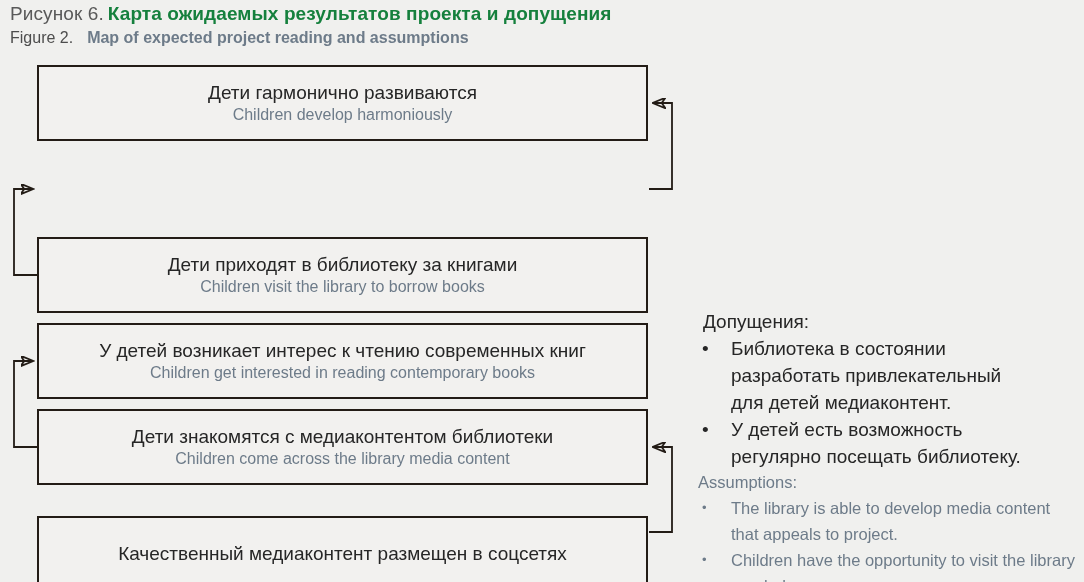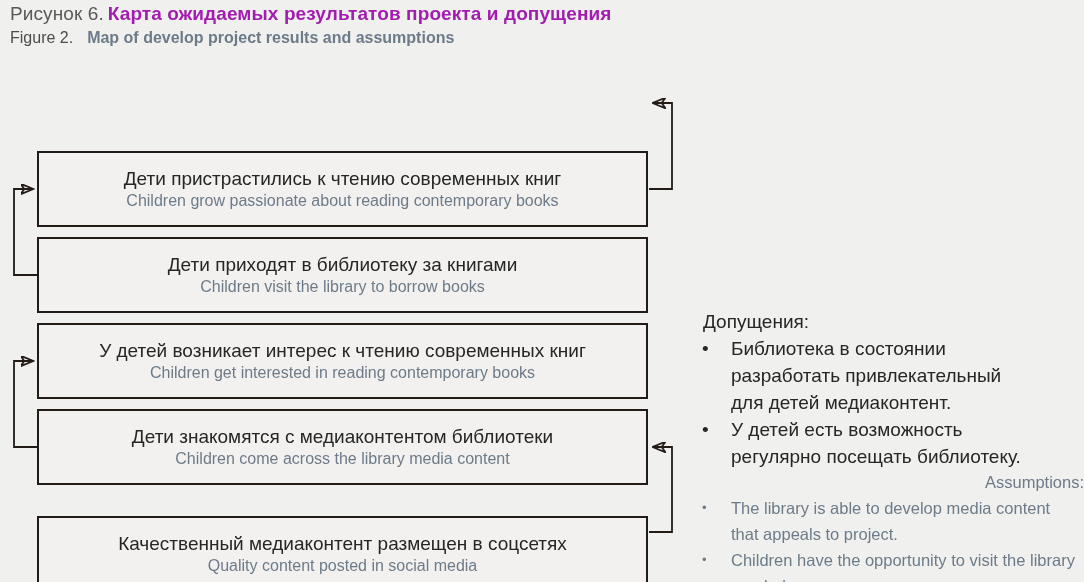--- a/index.html
+++ b/index.html
@@ -6,21 +6,21 @@
   .canvas{
     position:relative;
     width:1084px;height:582px;
     background:#f0f0ee;
     font-family:"Liberation Sans", sans-serif;
     overflow:hidden;
   }
   
   .hdr{position:absolute;left:10px;top:3px;}
   .hdr-ru{font-size:19px;color:#595959;letter-spacing:.1px;}
-  .hdr-ru .strong{color:#a21caf;font-weight:700;margin-left:4px;}
+  .hdr-ru .strong{color:#15803d;font-weight:700;margin-left:4px;}
   .hdr-en{font-size:16px;color:#4d4d4d;margin-top:4px;}
   .hdr-en .strong{color:#6d7b89;font-weight:700;margin-left:14px;}
   
   .box{
     position:absolute;left:37px;width:611px;height:76px;
     background:#f2f1ef;
     border:2px solid #231c16;
     box-sizing:border-box;
     display:flex;flex-direction:column;align-items:center;justify-content:center;
     text-align:center;row-gap:2px;
@@ -32,66 +32,65 @@
   .connectors{position:absolute;left:0;top:0;width:1084px;height:582px;pointer-events:none;}
   .connectors path{stroke:#231c16;stroke-width:1.8;fill:none;}
   
   .assume{position:absolute;left:698px;top:309px;width:386px;}
   .assume .h-ru{font-size:19px;color:#262626;padding-left:5px;line-height:26px;}
   .assume ul{list-style:none;margin:0;padding:0;}
   .assume li{display:flex;}
   .assume li .b{flex:0 0 33px;padding-left:4px;box-sizing:border-box;}
   .assume .ru-list li{font-size:19px;color:#262626;line-height:27px;}
   .assume .ru-list li .t{width:300px;}
-  .assume .h-en{font-size:16.5px;color:#6d7b89;line-height:25px;text-align:right;}
+  .assume .h-en{font-size:16.5px;color:#6d7b89;line-height:25px;}
   .assume .en-list li{font-size:16.5px;color:#6d7b89;line-height:26px;}
   .assume .en-list li .b{font-size:13px;line-height:26px;}
   .assume .en-list li .t{width:351px;}
 </style>
 </head>
 <body>
 
 <div class="canvas">
 
   <div class="hdr">
     <div class="hdr-ru"><span>Рисунок 6.</span><span class="strong">Карта ожидаемых результатов проекта и допущения</span></div>
-    <div class="hdr-en"><span>Figure 2.</span><span class="strong">Map of develop project results and assumptions</span></div>
+    <div class="hdr-en"><span>Figure 2.</span><span class="strong">Map of expected project reading and assumptions</span></div>
   </div>
 
   <svg class="connectors" viewBox="0 0 1084 582" xmlns="http://www.w3.org/2000/svg">
     <defs>
       <marker id="ah" markerUnits="userSpaceOnUse" markerWidth="14" markerHeight="11" refX="12.5" refY="5.5" orient="auto">
         <path d="M13,5.5 L0,0.2 L3.8,5.5 L0,10.8 Z" fill="#231c16" stroke="none"></path>
       </marker>
     </defs>
     <path d="M649,189 H672 V103 H653" marker-end="url(#ah)"></path>
     <path d="M37,275 H14 V189 H33" marker-end="url(#ah)"></path>
     <path d="M37,447 H14 V361 H33" marker-end="url(#ah)"></path>
     <path d="M649,532 H672 V447 H653" marker-end="url(#ah)"></path>
   </svg>
 
-  <div class="box b2">
-    <div class="ru">Дети пристрастились к чтению современных книг</div>
-    <div class="en">Children grow passionate about reading contemporary books</div>
+  <div class="box b1">
+    <div class="ru">Дети гармонично развиваются</div>
+    <div class="en">Children develop harmoniously</div>
   </div>
   <div class="box b3">
     <div class="ru">Дети приходят в библиотеку за книгами</div>
     <div class="en">Children visit the library to borrow books</div>
   </div>
   <div class="box b5">
     <div class="ru">Дети знакомятся с медиаконтентом библиотеки</div>
     <div class="en">Children come across the library media content</div>
   </div>
   <div class="box b4">
     <div class="ru">У детей возникает интерес к чтению современных книг</div>
     <div class="en">Children get interested in reading contemporary books</div>
   </div>
   <div class="box b6">
     <div class="ru">Качественный медиаконтент размещен в соцсетях</div>
-    <div class="en">Quality content posted in social media</div>
   </div>
 
   <aside class="assume">
     <div class="h-ru">Допущения:</div>
     <ul class="ru-list">
       <li>
         <span class="b">•</span>
         <span class="t">Библиотека в состоянии разработать привлекательный для детей медиаконтент.</span>
       </li>
       <li>

